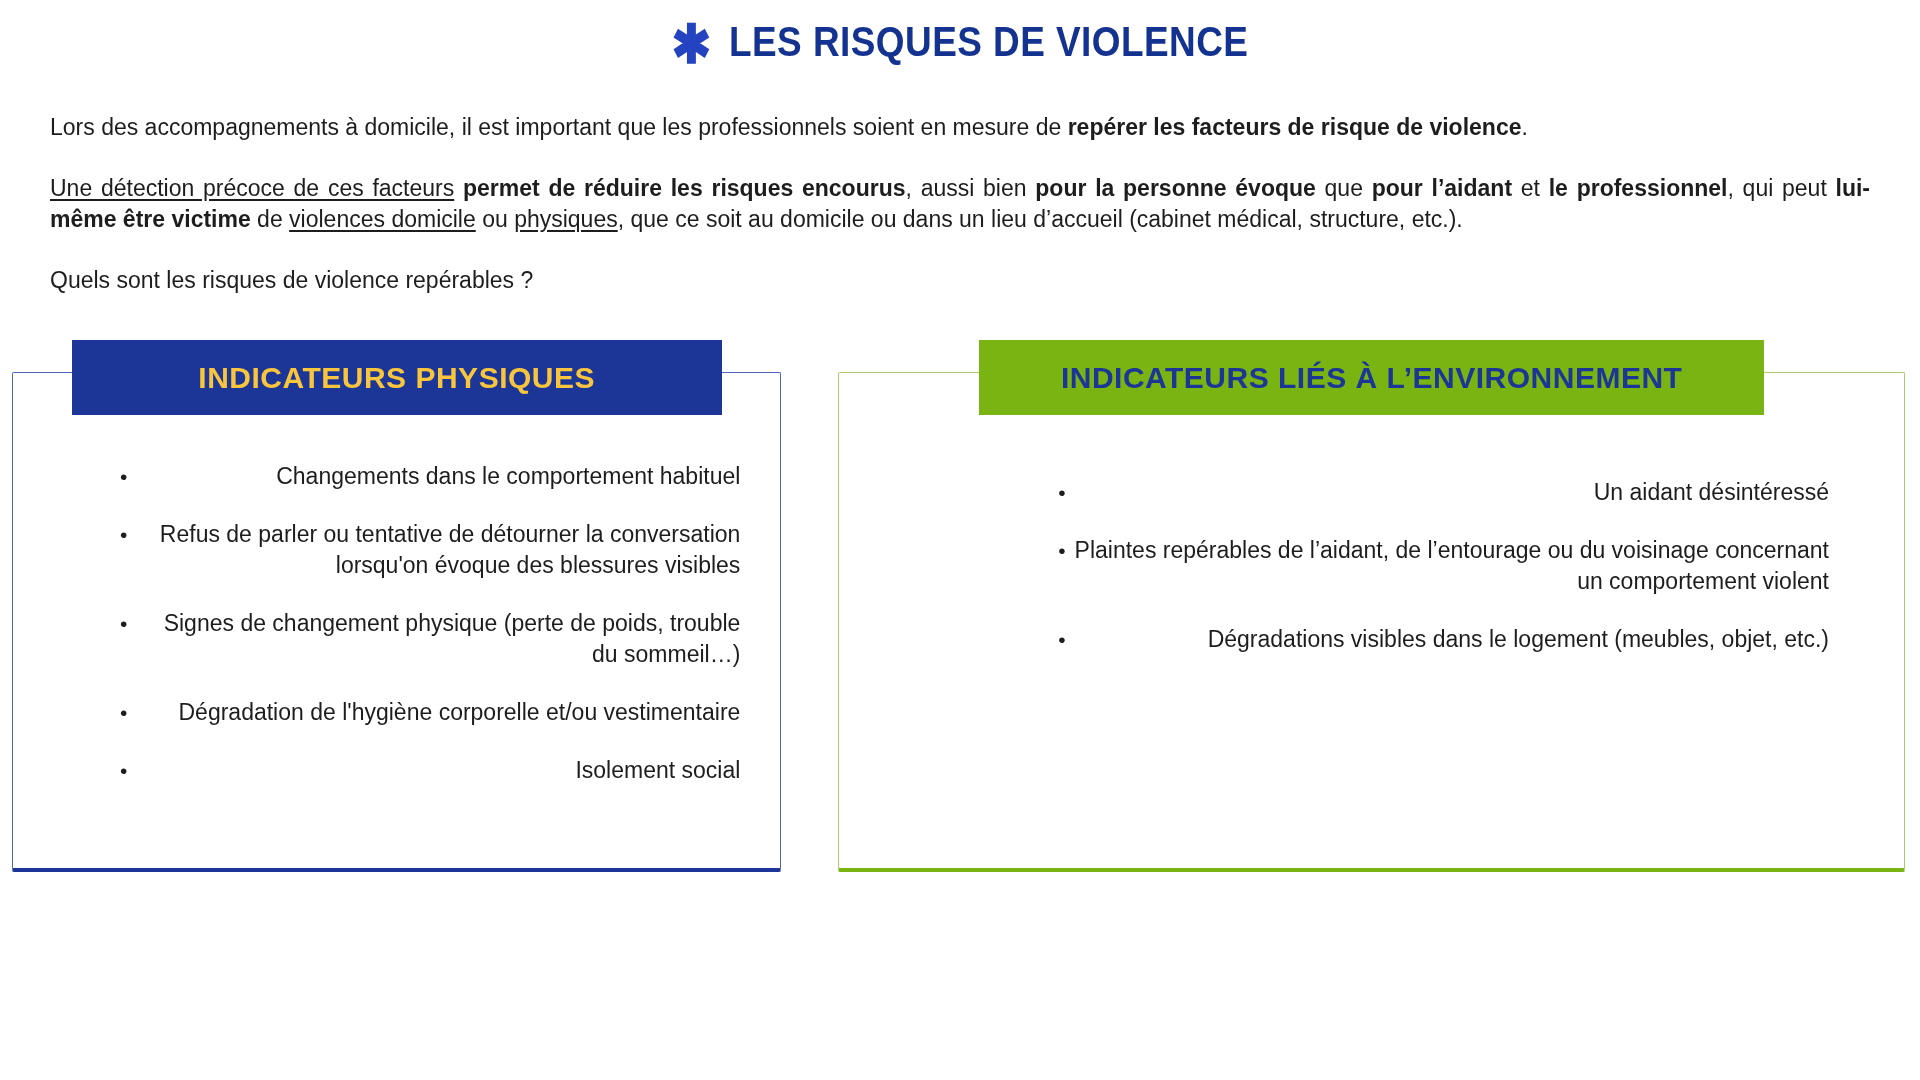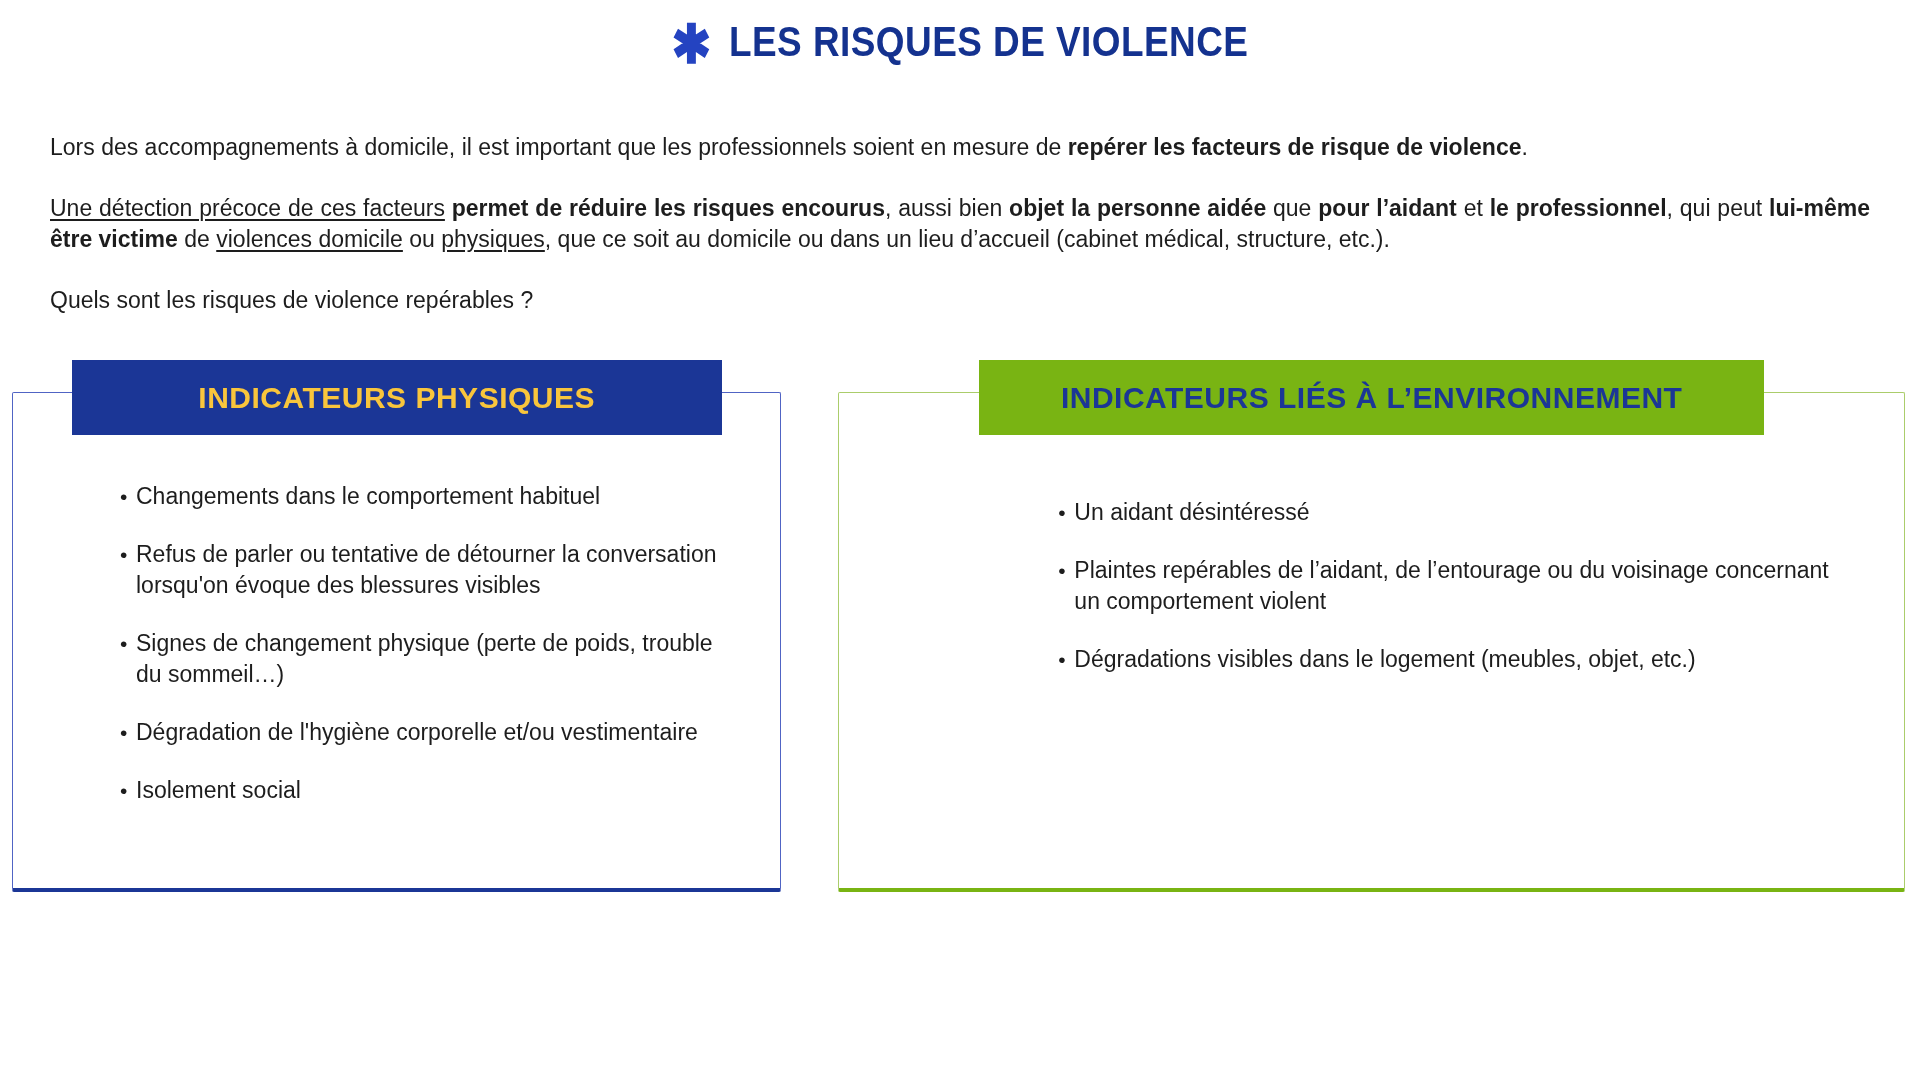--- a/index.html
+++ b/index.html
@@ -28,33 +28,33 @@
   .asterisk{
     color:var(--asterisk);font-size:54px;line-height:1;font-weight:bold;
     position:relative;top:2px;
   }
   .page-title{
     margin:0;color:var(--title_text);
     font-size:42px;font-weight:bold;letter-spacing:0.5px;line-height:1.1;
     white-space:nowrap;
   }
   .text-wrap{
-    padding:0 50px;margin-top:60px;
+    padding:0 50px;margin-top:40px;
     font-size:23px;line-height:31px;
   }
   .text-wrap p{margin:0 0 30px 0;}
   .text-wrap p.justify{text-align:justify;}
   .text-wrap b{font-weight:bold;}
   .text-wrap u{text-decoration:underline;text-underline-offset:3px;}
   .boxes{
     display:flex;gap:57px;
     margin:44px 15px 0 12px;
     align-items:flex-start;
   }
-  .box-col{position:relative;}
+  .box-col{position:relative;text-align:right;}
   .box-col.left{width:828px;}
   .box-col.right{width:1148px;}
   .box-header{
     position:relative;z-index:2;
     height:75px;display:flex;align-items:center;justify-content:center;
     font-weight:bold;font-size:30px;letter-spacing:0.5px;
     margin:0 auto -43px auto;
     white-space:nowrap;
   }
   .box-col.left .box-header{
@@ -97,21 +97,21 @@
 
 <div class="page">
 
   <header class="title-row">
     <span class="asterisk">✱</span>
     <h1 class="page-title">LES RISQUES DE VIOLENCE</h1>
   </header>
 
   <main class="text-wrap">
     <p>Lors des accompagnements à domicile, il est important que les professionnels soient en mesure de <b>repérer les facteurs de risque de violence</b>.</p>
-    <p class="justify"><u>Une détection précoce de ces facteurs</u> <b>permet de réduire les risques encourus</b>, aussi bien <b>objet la personne aidée</b> que <b>pour l’aidant</b> et <b>le professionnel</b>, qui peut <b>lui-même être victime</b> de <u>violences domicile</u> ou <u>physiques</u>, que ce soit au domicile ou dans un lieu d’accueil (cabinet médical, structure, etc.).</p>
+    <p class="justify"><u>Une détection précoce de ces facteurs</u> <b>permet de réduire les risques encourus</b>, aussi bien <b>pour la personne évoque</b> que <b>pour l’aidant</b> et <b>le professionnel</b>, qui peut <b>lui-même être victime</b> de <u>violences domicile</u> ou <u>physiques</u>, que ce soit au domicile ou dans un lieu d’accueil (cabinet médical, structure, etc.).</p>
     <p>Quels sont les risques de violence repérables ?</p>
   </main>
 
   <section class="boxes">
 
     <div class="box-col left">
       <div class="box-header">INDICATEURS PHYSIQUES</div>
       <div class="box-body">
         <ul>
             <li>Changements dans le comportement habituel</li>

